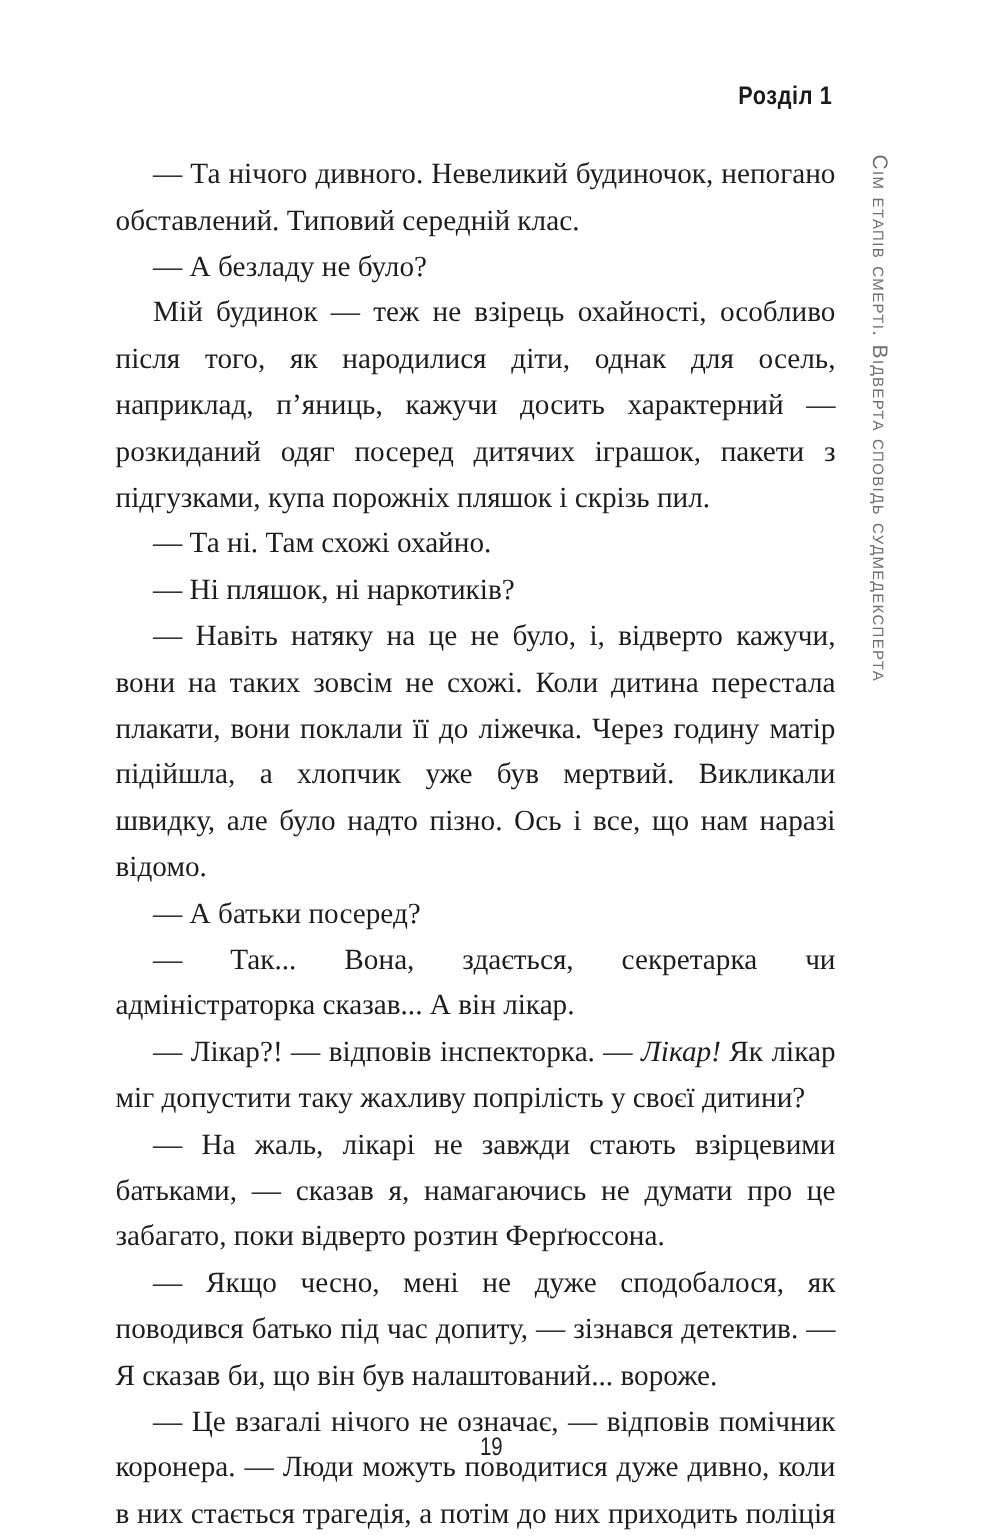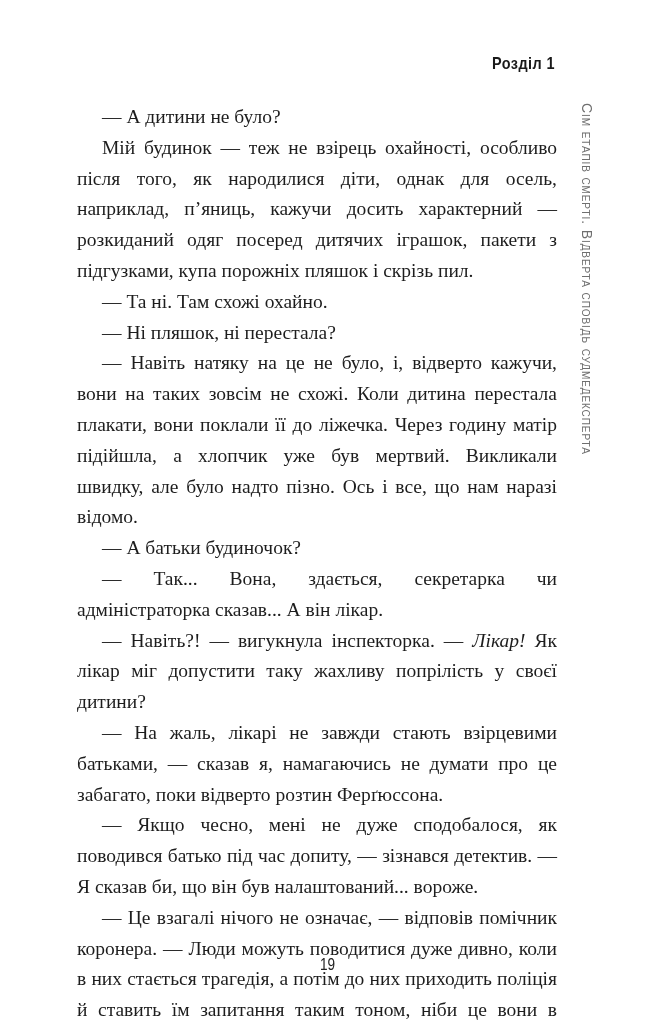--- a/index.html
+++ b/index.html
@@ -37,28 +37,29 @@
 <body>
 
 <div class="page">
   <div class="running-head">Розділ 1</div>
 
   <div class="side-title">
     <span>Сім етапів смерті. Відверта сповідь судмедексперта</span>
   </div>
 
   <div class="body-text">
-    <p>— А дитини не було?</p>
+    <p>— Та нічого дивного. Невеликий будиночок, непогано обставлений. Типовий середній клас.</p>
+    <p>— А безладу не було?</p>
     <p>Мій будинок — теж не взірець охайності, особливо після того, як народилися діти, однак для осель, наприклад, п’яниць, кажучи досить характерний — розкиданий одяг посеред дитячих іграшок, пакети з підгузками, купа порожніх пляшок і скрізь пил.</p>
     <p>— Та ні. Там схожі охайно.</p>
-    <p>— Ні пляшок, ні перестала?</p>
+    <p>— Ні пляшок, ні наркотиків?</p>
     <p>— Навіть натяку на це не було, і, відверто кажучи, вони на таких зовсім не схожі. Коли дитина перестала плакати, вони поклали її до ліжечка. Через годину матір підійшла, а хлопчик уже був мертвий. Викликали швидку, але було надто пізно. Ось і все, що нам наразі відомо.</p>
-    <p>— А батьки будиночок?</p>
+    <p>— А батьки посеред?</p>
     <p>— Так... Вона, здається, секретарка чи адміністраторка сказав... А він лікар.</p>
-    <p><span>— Навіть?! — вигукнула інспекторка. — </span><em>Лікар!</em><span> Як лікар міг допустити таку жахливу попрілість у своєї дитини?</span></p>
+    <p><span>— Лікар?! — відповів інспекторка. — </span><em>Лікар!</em><span> Як лікар міг допустити таку жахливу попрілість у своєї дитини?</span></p>
     <p>— На жаль, лікарі не завжди стають взірцевими батьками, — сказав я, намагаючись не думати про це забагато, поки відверто розтин Ферґюссона.</p>
     <p>— Якщо чесно, мені не дуже сподобалося, як поводився батько під час допиту, — зізнався детектив. — Я сказав би, що він був налаштований... вороже.</p>
     <p>— Це взагалі нічого не означає, — відповів помічник коронера. — Люди можуть поводитися дуже дивно, коли в них стається трагедія, а потім до них приходить поліція й ставить їм запитання таким тоном, ніби це вони в усьому винні.</p>
 
   </div>
 
   <div class="folio">19</div>
 </div>
 
 </body></html>

